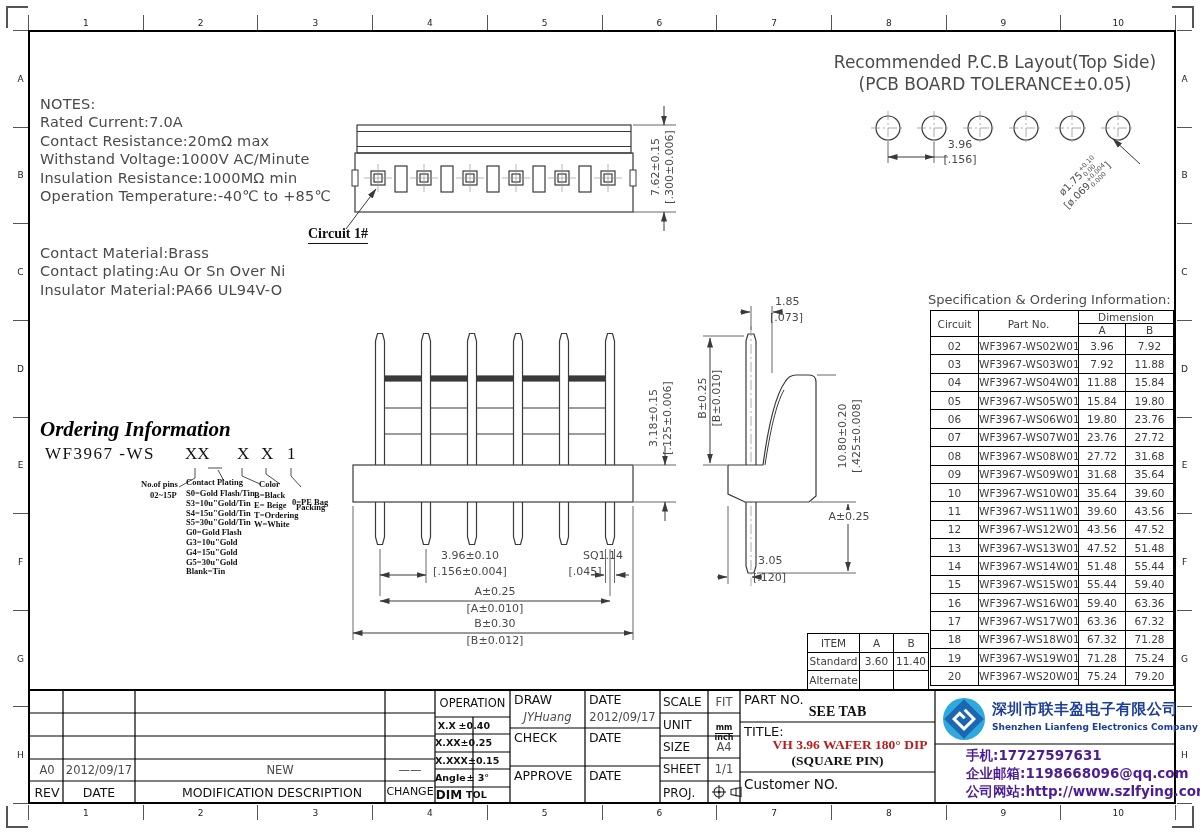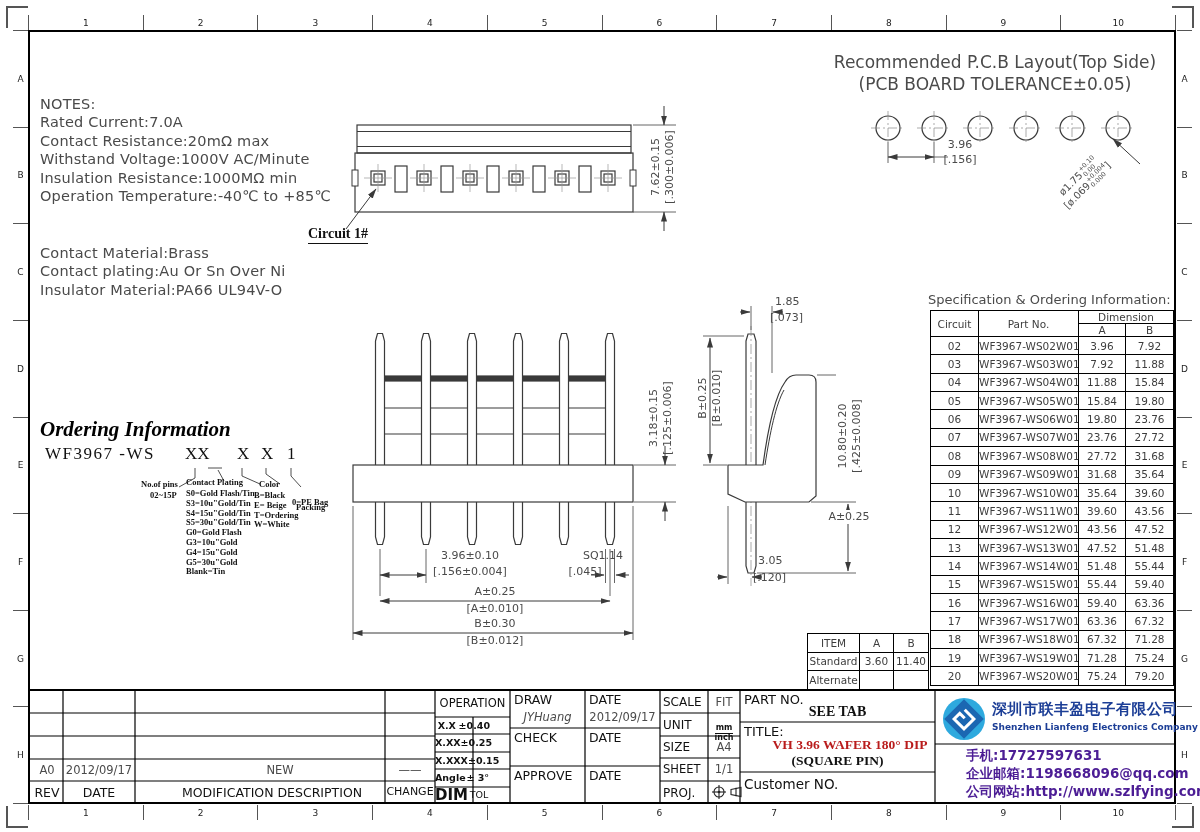--- a/index.html
+++ b/index.html
@@ -611,22 +611,22 @@
         <div style="width:38px;text-align:center;font-size:9.5px;font-weight:bold;color:#111;">X.XXX</div>
         <div style="width:37px;text-align:center;font-size:9.5px;font-weight:bold;color:#111;">±0.15</div>
       </div>
 
       <div style="display:flex;height:17.3px;align-items:center;border-radius:8px;">
         <div style="width:38px;text-align:center;font-size:9.5px;font-weight:bold;color:#111;">Angle</div>
         <div style="width:37px;text-align:center;font-size:9.5px;font-weight:bold;color:#111;">± 3°</div>
       </div>
 
       <div style="display:flex;height:17.3px;align-items:center;">
-        <div style="width:38px;text-align:center;font-size:15px;font-weight:bold;color:#111;">DIM</div>
-        <div style="width:37px;text-align:center;font-size:9.5px;font-weight:normal;color:#111;">TOL</div>
+        <div style="width:38px;text-align:center;font-size:12px;font-weight:bold;color:#111;">DIM</div>
+        <div style="width:37px;text-align:center;font-size:9.5px;font-weight:bold;color:#111;">TOL</div>
       </div>
     </div>
 
   <div class="lbl" style="left:514px;top:692px;">DRAW</div>
   <div class="val" style="left:510px;top:710px;width:75px;font-style:italic;">JYHuang</div>
   <div class="lbl" style="left:589px;top:692px;">DATE</div>
   <div class="val" style="left:585px;top:710px;width:75px;">2012/09/17</div>
   <div class="lbl" style="left:514px;top:730px;">CHECK</div>
   <div class="lbl" style="left:589px;top:730px;">DATE</div>
   <div class="lbl" style="left:514px;top:768px;">APPROVE</div>

